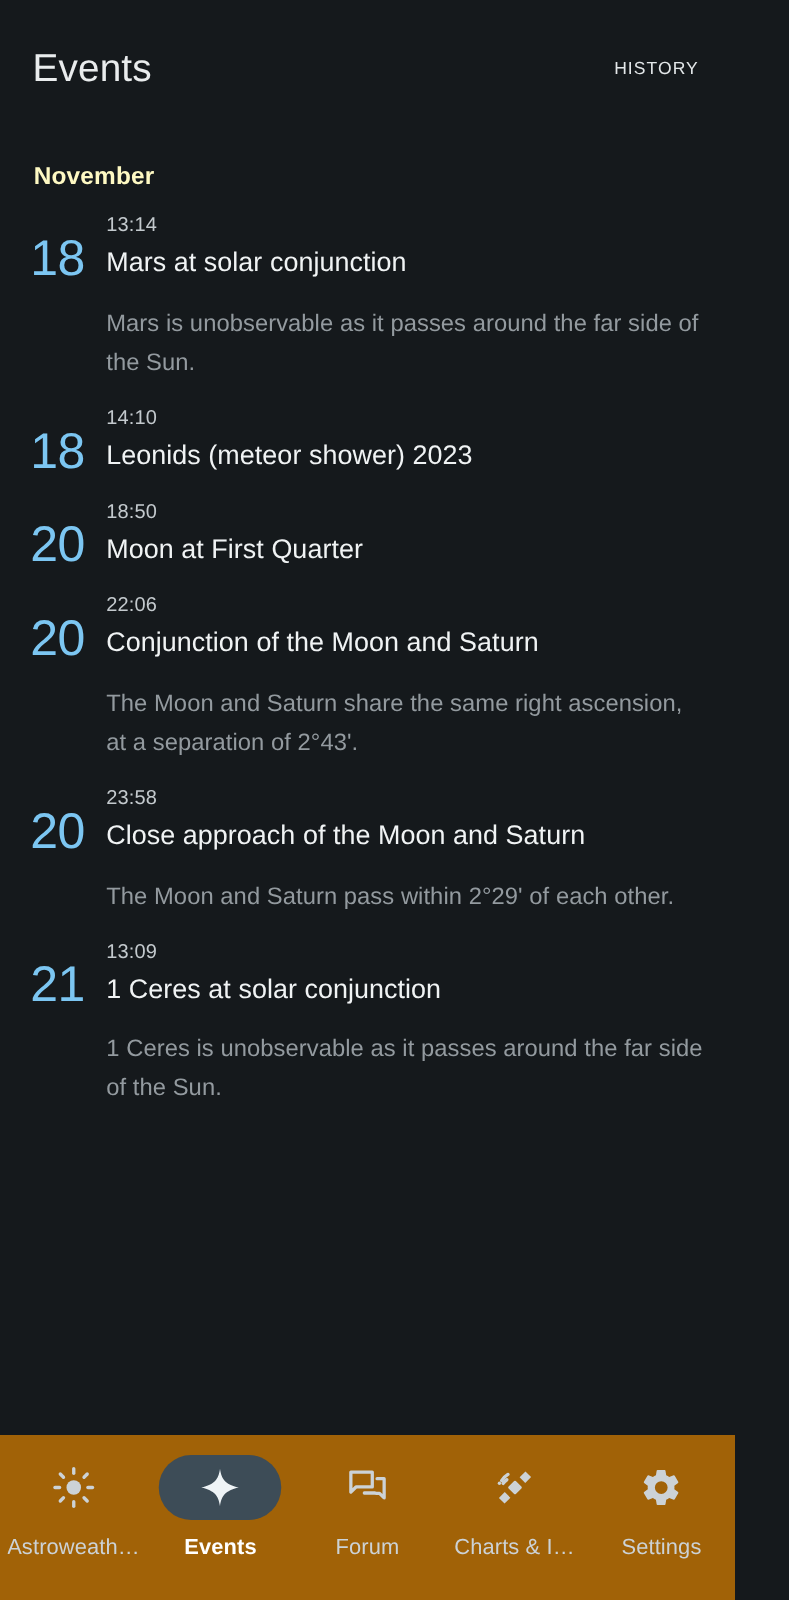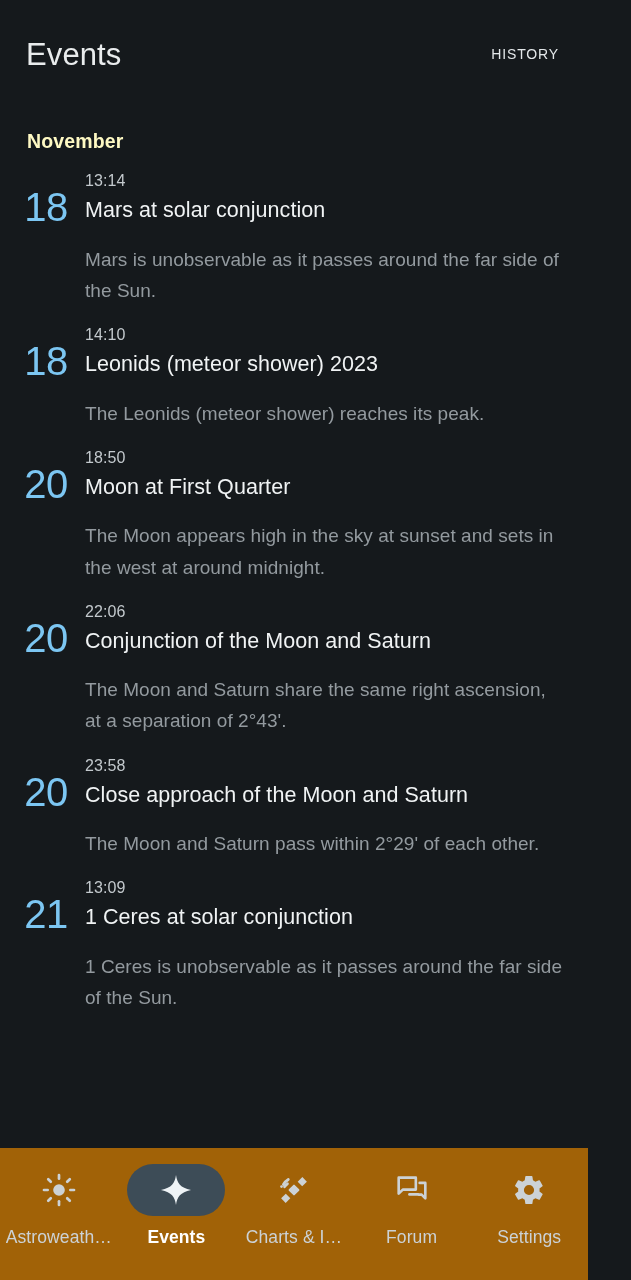--- a/index.html
+++ b/index.html
@@ -198,29 +198,27 @@
             <div class="event-time">13:14</div>
             <div class="event-title">Mars at solar conjunction</div>
             <div class="event-desc">Mars is unobservable as it passes around the far side of the Sun.</div>
           </div>
         </div>
         <div class="event-row">
           <div class="event-day">18</div>
           <div class="event-body">
             <div class="event-time">14:10</div>
             <div class="event-title">Leonids (meteor shower) 2023</div>
-            <div class="event-desc">The Leonids (meteor shower) reaches its peak.</div>
           </div>
         </div>
         <div class="event-row">
           <div class="event-day">20</div>
           <div class="event-body">
             <div class="event-time">18:50</div>
             <div class="event-title">Moon at First Quarter</div>
-            <div class="event-desc">The Moon appears high in the sky at sunset and sets in the west at around midnight.</div>
           </div>
         </div>
         <div class="event-row">
           <div class="event-day">20</div>
           <div class="event-body">
             <div class="event-time">22:06</div>
             <div class="event-title">Conjunction of the Moon and Saturn</div>
             <div class="event-desc">The Moon and Saturn share the same right ascension, at a separation of 2°43'.</div>
           </div>
         </div>
@@ -265,43 +263,43 @@
       <div class="navitem active">
         <div class="nav-iconwrap">
           <svg width="34" height="34" viewBox="0 0 24 24" fill="#eef3f6">
             <path d="M12 1.4 C12.9 7.4 14.9 10.2 22.6 12 C14.9 13.8 12.9 16.6 12 22.6 C11.1 16.6 9.1 13.8 1.4 12 C9.1 10.2 11.1 7.4 12 1.4 Z"></path>
           </svg>
         </div>
         <div class="nav-label">Events</div>
       </div>
       <div class="navitem">
         <div class="nav-iconwrap">
+          <svg width="34" height="34" viewBox="0 0 24 24" fill="none" stroke="#ccd2d6" stroke-width="1.85" stroke-linejoin="round" stroke-linecap="round">
+            <path d="M2.6 3.3 h12.1 v8.4 h-9.2 l-2.9 2.9 z"></path>
+            <path d="M17.4 7.0 h4.0 v10.9 l-2.6 -2.6 h-1.9"></path>
+            <path d="M10.2 15.1 h6.0"></path>
+          </svg>
+        </div>
+        <div class="nav-label">Forum</div>
+      </div>
+      <div class="navitem">
+        <div class="nav-iconwrap">
           <svg width="34" height="34" viewBox="0 0 24 24" fill="none" stroke="#ccd2d6" stroke-width="1.9" stroke-linecap="round" stroke-linejoin="round">
             <rect x="9.1" y="9.1" width="5.8" height="5.8" rx="0.7" transform="rotate(45 12 12)" fill="#ccd2d6" stroke="none"></rect>
             <path d="M14.6 6.2 L17.9 2.9 L21.1 6.1 L17.8 9.4 Z" fill="#ccd2d6" stroke="none"></path>
             <path d="M6.2 14.6 L2.9 17.9 L6.1 21.1 L9.4 17.8 Z" fill="#ccd2d6" stroke="none"></path>
             <path d="M3.2 9.6 a7 7 0 0 1 0 0"></path>
             <path d="M8.0 4.6 A10.2 10.2 0 0 0 4.5 8.1"></path>
             <path d="M7.4 7.6 A6.6 6.6 0 0 0 5.3 9.7"></path>
           </svg>
         </div>
         <div class="nav-label">Charts &amp; I…</div>
       </div>
       <div class="navitem">
         <div class="nav-iconwrap">
-          <svg width="34" height="34" viewBox="0 0 24 24" fill="none" stroke="#ccd2d6" stroke-width="1.85" stroke-linejoin="round" stroke-linecap="round">
-            <path d="M2.6 3.3 h12.1 v8.4 h-9.2 l-2.9 2.9 z"></path>
-            <path d="M17.4 7.0 h4.0 v10.9 l-2.6 -2.6 h-1.9"></path>
-            <path d="M10.2 15.1 h6.0"></path>
-          </svg>
-        </div>
-        <div class="nav-label">Forum</div>
-      </div>
-      <div class="navitem">
-        <div class="nav-iconwrap">
           <svg width="34" height="34" viewBox="0 0 24 24" fill="#ccd2d6">
             <path d="M19.4 13.0 a7.7 7.7 0 0 0 0-2 l2.1-1.6 a0.5 0.5 0 0 0 0.1-0.6 l-2-3.5 a0.5 0.5 0 0 0-0.6-0.2 l-2.5 1 a7.4 7.4 0 0 0-1.7-1 l-0.4-2.6 a0.5 0.5 0 0 0-0.5-0.4 h-4 a0.5 0.5 0 0 0-0.5 0.4 l-0.4 2.6 a7.4 7.4 0 0 0-1.7 1 l-2.5-1 a0.5 0.5 0 0 0-0.6 0.2 l-2 3.5 a0.5 0.5 0 0 0 0.1 0.6 l2.1 1.6 a7.7 7.7 0 0 0 0 2 l-2.1 1.6 a0.5 0.5 0 0 0-0.1 0.6 l2 3.5 a0.5 0.5 0 0 0 0.6 0.2 l2.5-1 a7.4 7.4 0 0 0 1.7 1 l0.4 2.6 a0.5 0.5 0 0 0 0.5 0.4 h4 a0.5 0.5 0 0 0 0.5-0.4 l0.4-2.6 a7.4 7.4 0 0 0 1.7-1 l2.5 1 a0.5 0.5 0 0 0 0.6-0.2 l2-3.5 a0.5 0.5 0 0 0-0.1-0.6 z M12 15.6 A3.6 3.6 0 1 1 15.6 12 A3.6 3.6 0 0 1 12 15.6 z"></path>
           </svg>
         </div>
         <div class="nav-label">Settings</div>
       </div>
     </div>
 
 </div>
 

